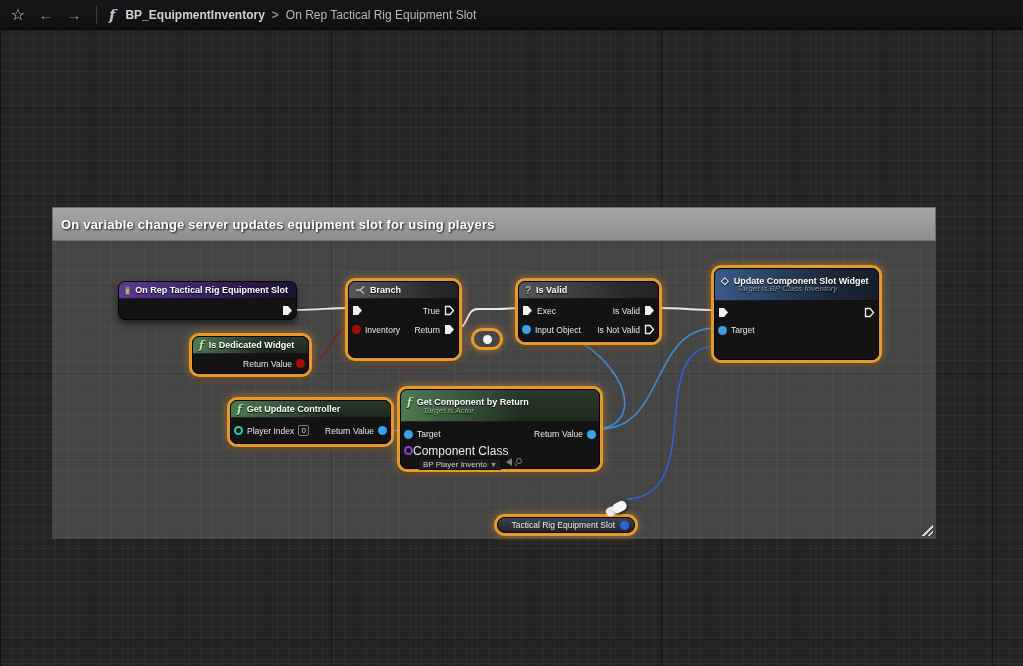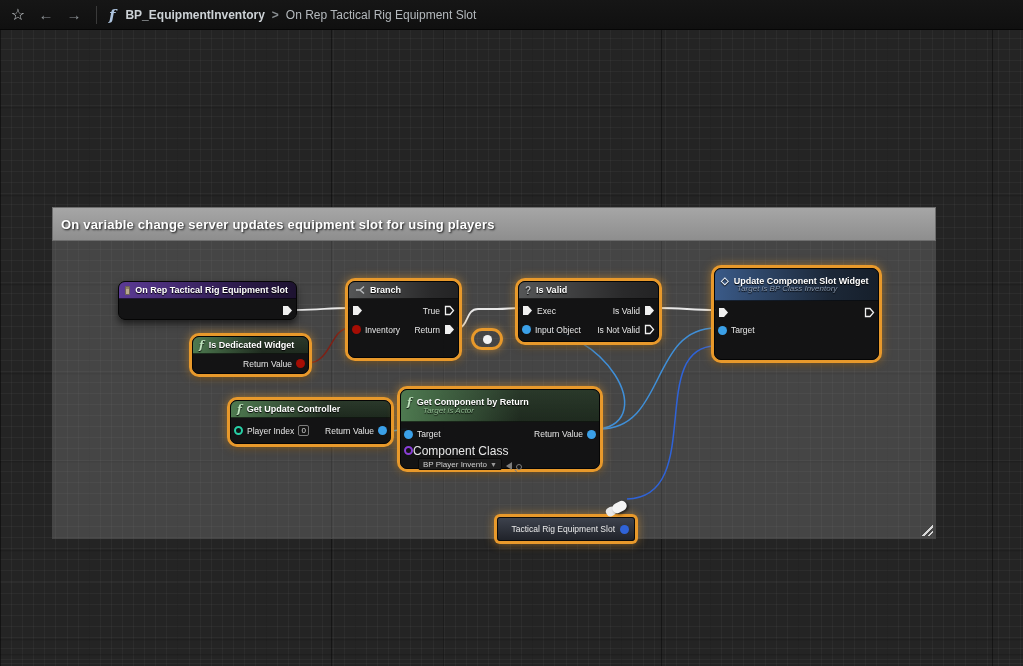--- a/index.html
+++ b/index.html
@@ -82,42 +82,42 @@
     border:2.2px solid currentColor; }
   .exec { flex:none; }
   .lpin { margin-left:-1px; } .rpin { margin-right:-1px; }
 
   .valbox { min-width:11px; height:11px; border:1px solid #7d7d7d; border-radius:2px;
     background:#141414; color:#ddd; font-size:8px; display:flex; align-items:center;
     justify-content:center; padding:0 2px; }
   .classrow { display:flex; flex-direction:column; padding:0 4px 2px; }
   .classrow .lbl { display:flex; align-items:center; height:13px;
     font-size:12px; color:#e6e6e6; }
-  .classctl { display:flex; align-items:flex-end; gap:4px; margin:1px 0 0 13px; }
+  .classctl { display:flex; align-items:flex-start; gap:4px; margin:1px 0 0 13px; }
   .dropdown { background:#1d1d1d; border:1px solid #090909; border-radius:2px;
     color:#cfcfcf; font-size:8px; height:12px; display:flex; align-items:center;
     gap:3px; padding:0 4px; }
   .dd-caret { font-size:7px; color:#9a9a9a; }
   .mini-arrow { width:0; height:0; border-top:4px solid transparent;
     border-bottom:4px solid transparent; border-right:6px solid #7c7c7c; }
   .mini-mag { width:6px; height:6px; border:1.4px solid #7c7c7c; border-radius:50%;
     position:relative; }
   .mini-mag::after { content:""; position:absolute; width:3px; height:1.4px;
     background:#7c7c7c; transform:rotate(45deg); left:-3px; top:5px; }
 
   
   #reroute { position:absolute; left:471px; top:298px; width:32px; height:22px;
     border:3px solid #e8992b; border-radius:11px; z-index:4;
     box-shadow:0 0 8px rgba(238,160,46,0.6); }
   #reroute .dot { position:absolute; left:50%; top:50%; width:9px; height:9px;
     margin:-4.5px 0 0 -4.5px; border-radius:50%; background:#f2f2f2; }
 
   
-  #getter { position:absolute; left:497px; top:487px; width:138px; height:24px;
-    border-radius:3px; background:linear-gradient(#3d424d,#20232a);
+  #getter { position:absolute; left:497px; top:487px; width:138px; height:16px;
+    border-radius:9px; background:linear-gradient(#3d424d,#20232a);
     border:1px solid #0a0a0a; display:flex; align-items:center; justify-content:flex-end;
     gap:5px; padding:0 5px 0 12px; z-index:3;
     box-shadow:0 0 0 3px #e8992b, 0 0 10px 3px rgba(238,160,46,0.5); }
   #getter .glabel { font-size:8.5px; color:#eaeaea; }
 
   
   #cursor { position:absolute; left:612px; top:472px; z-index:10; }
   #cursor .c1 { position:absolute; width:15px; height:10px; background:#f4f4f4;
     border-radius:5px; transform:rotate(-28deg); box-shadow:1px 2px 3px rgba(0,0,0,0.6); }
   #cursor .c2 { position:absolute; left:-6px; top:5px; width:10px; height:9px;

